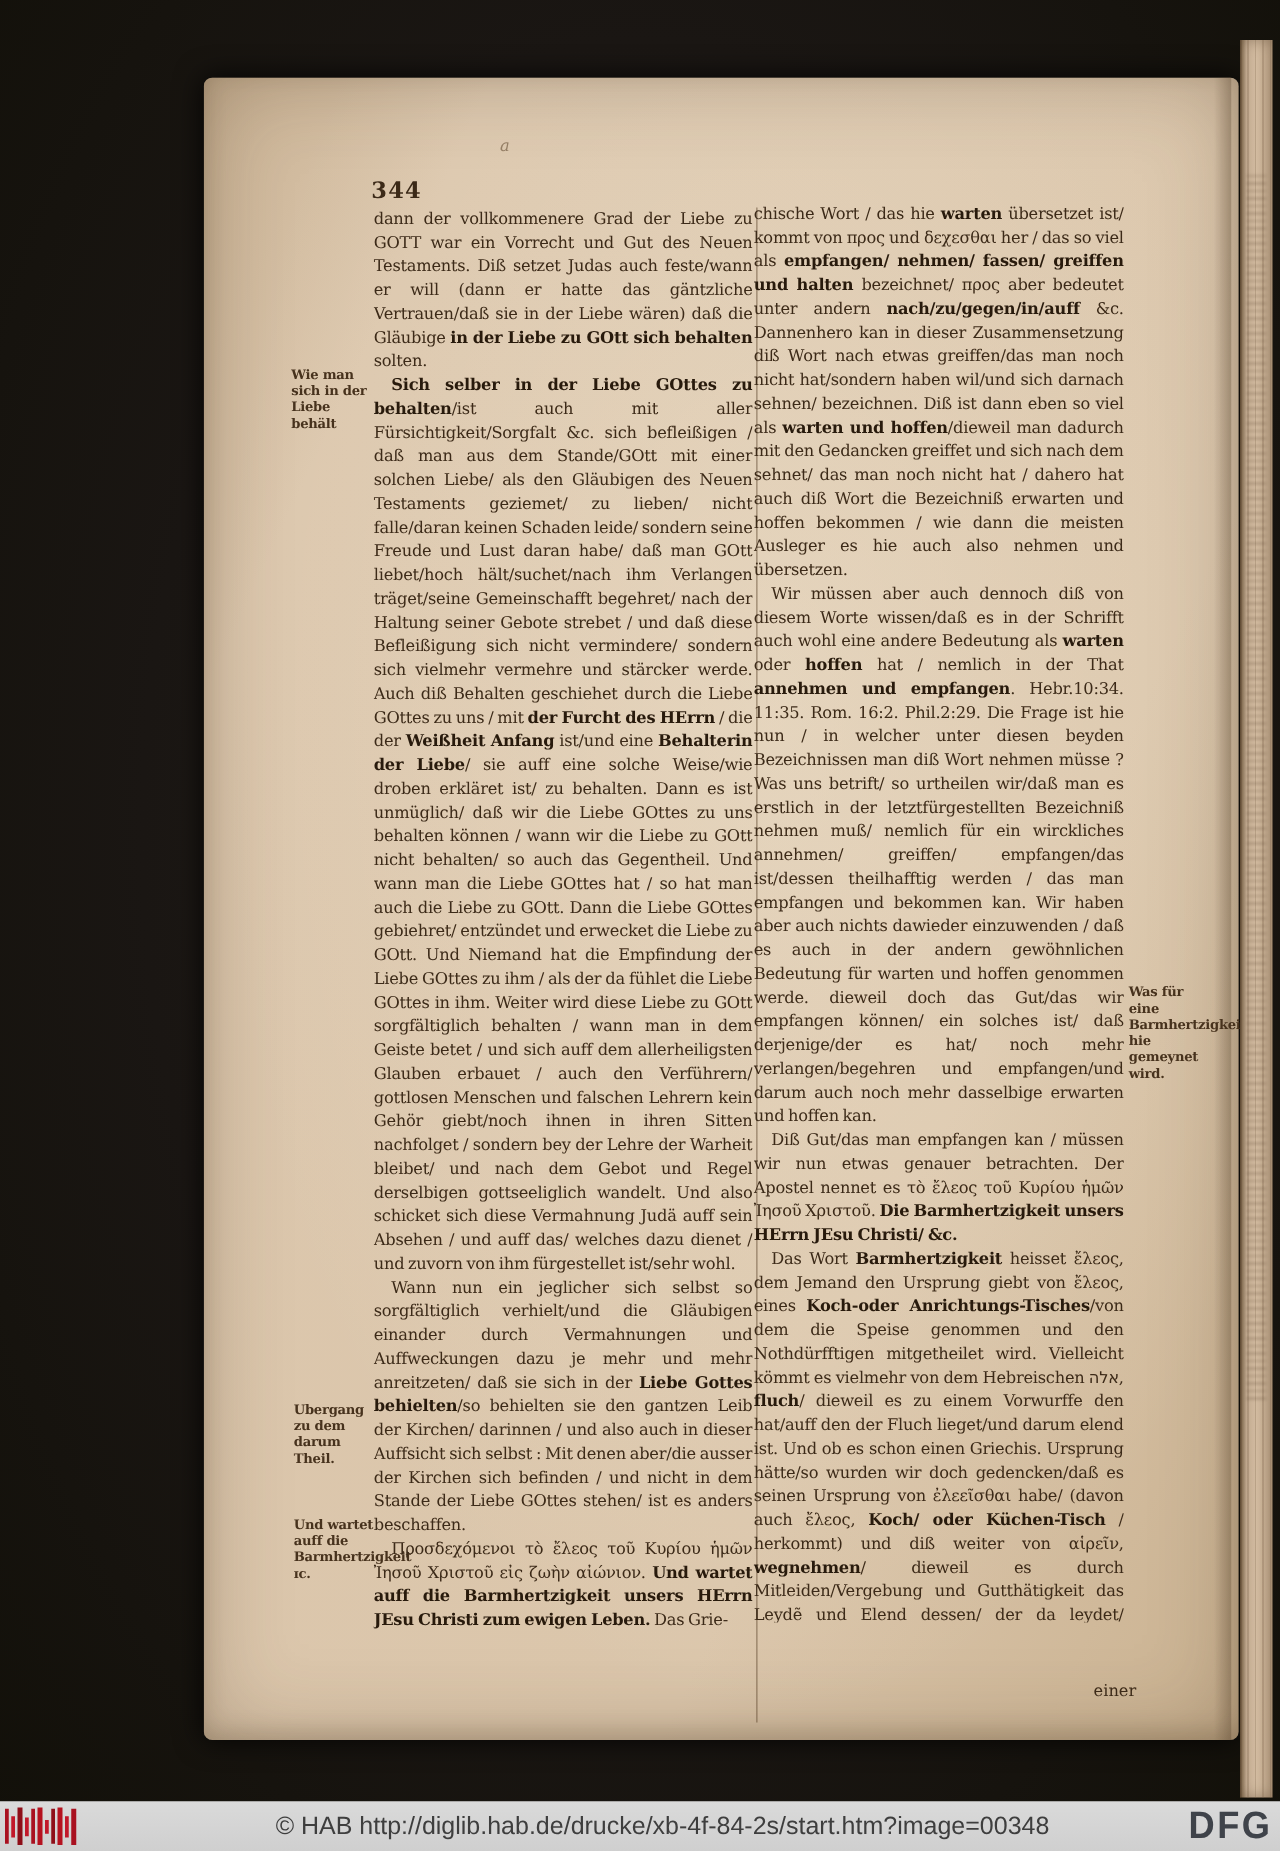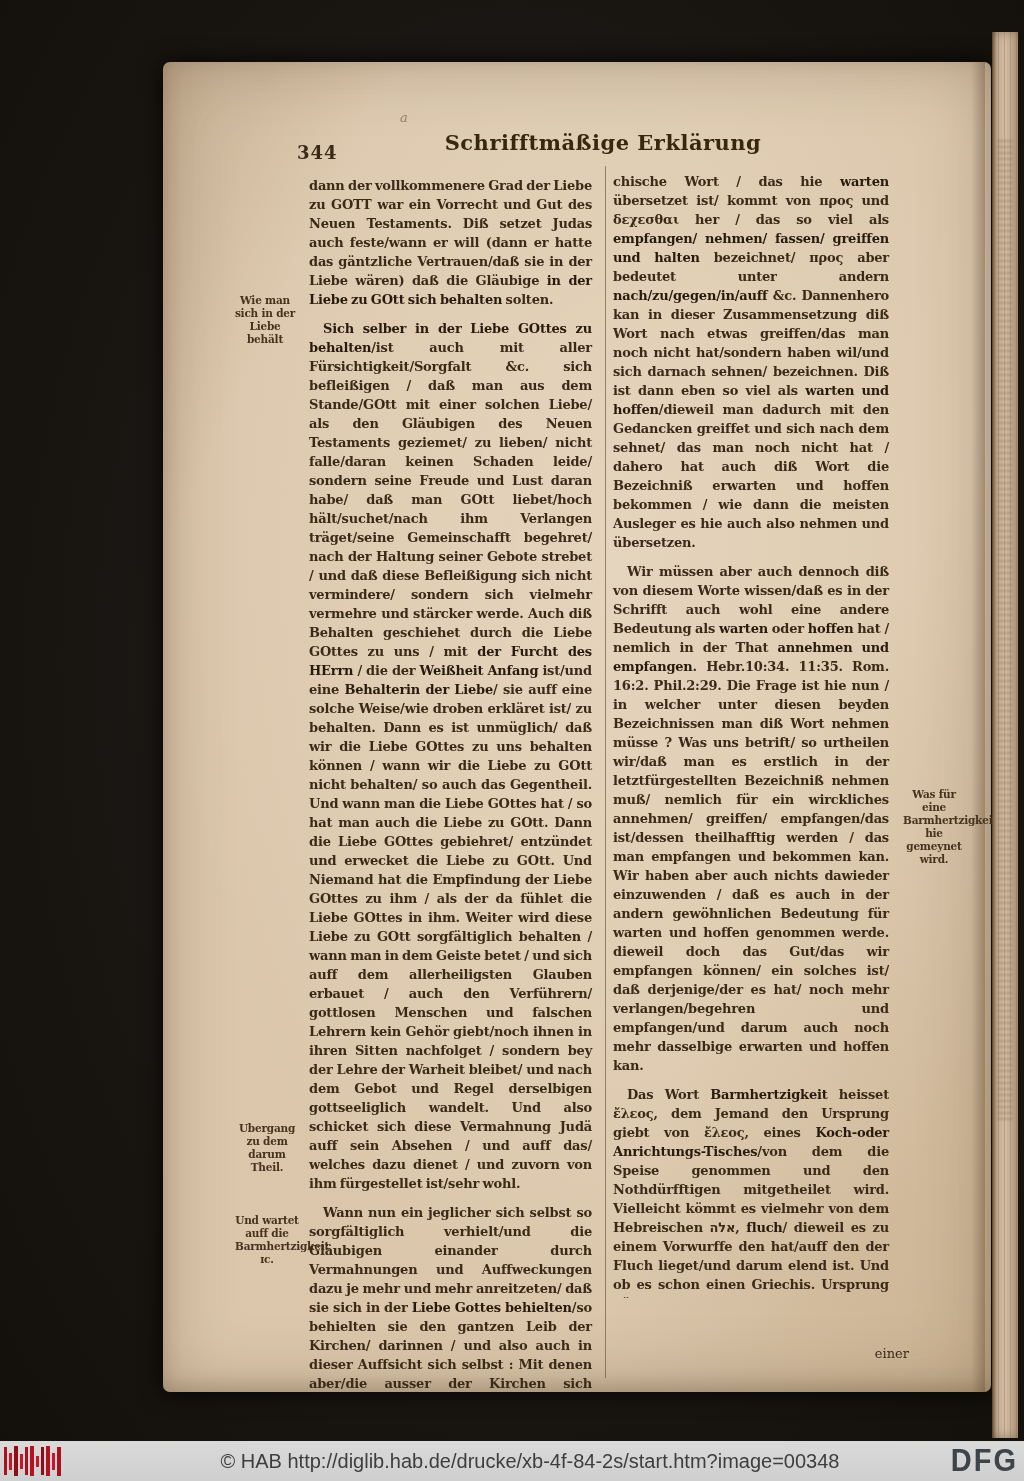--- a/index.html
+++ b/index.html
@@ -37,35 +37,35 @@
   
   .col{
     position:absolute;top:104px;
     font:13px/19px "DejaVu Serif","DejaVu Sans",serif;
     letter-spacing:-.2px;word-spacing:-1px;text-align:justify;
     color:#3c2a18;overflow:hidden;
   }
   .col b{color:#281a0c;}
   .col-left{left:136px;width:303px;height:1225px;}
   .col-right{left:440px;width:296px;height:1136px;top:100px;}
-  .para{margin:10px;text-indent:14px;font-weight:bold;}
+  .para{margin:0;text-indent:14px;}
   .para.no-indent{text-indent:0;}
   .col-divider{
     position:absolute;left:442px;top:104px;width:1px;height:1212px;
     background:rgba(85,62,38,.55);
   }
   .catchword{
     position:absolute;left:450px;top:1284px;width:296px;text-align:right;
     font:13px "DejaVu Serif",serif;color:#3c2a18;
   }
   
   .margin-note{
     position:absolute;width:64px;
     font:bold 10.5px/13px "DejaVu Serif",serif;
-    letter-spacing:-.2px;color:#47321d;text-align:center;
+    letter-spacing:-.2px;color:#47321d;text-align:left;
   }
   .mn-1{left:70px;top:232px;}
   .mn-2{left:72px;top:1060px;}
   .mn-3{left:72px;top:1152px;}
   .mn-right{left:740px;top:726px;width:62px;}
   
   .fore-edge{
     position:absolute;left:992px;top:32px;width:26px;height:1406px;
     background:linear-gradient(to right,#57432e 0,#9b8468 2px,#c9b197 5px,#d3bca1 50%,#bda488 100%);
     box-shadow:inset 0 0 12px rgba(60,40,20,.4);
@@ -99,40 +99,40 @@
 </head>
 <body>
 
 <div class="scan-page">
   <div class="page-fold"></div>
 
   <span class="signature-mark">a</span>
 
   <div class="page-number">344</div>
 
-  <div class="running-head">Schrifftmäßige Erklärung</div>
 
   <div class="margin-note mn-1">Wie man sich in der Liebe behält</div>
   <div class="margin-note mn-2">Ubergang zu dem darum Theil.</div>
   <div class="margin-note mn-3">Und wartet auff die Barmhertzigkeit ɪc.</div>
 
   <div class="margin-note mn-right">Was für eine Barmhertzigkeit hie gemeynet wird.</div>
 
   <div class="col-divider"></div>
 
   <div class="col col-left">
     <p class="para no-indent">dann der vollkommenere Grad der Liebe zu GOTT war ein Vorrecht und Gut des Neuen Testaments. Diß setzet Judas auch feste/wann er will (dann er hatte das gäntzliche Vertrauen/daß sie in der Liebe wären) daß die Gläubige <b>in der Liebe zu GOtt sich behalten</b> solten.</p>
     <p class="para"><b>Sich selber in der Liebe GOttes zu behalten</b>/ist auch mit aller Fürsichtigkeit/Sorgfalt &amp;c. sich befleißigen / daß man aus dem Stande/GOtt mit einer solchen Liebe/ als den Gläubigen des Neuen Testaments geziemet/ zu lieben/ nicht falle/daran keinen Schaden leide/ sondern seine Freude und Lust daran habe/ daß man GOtt liebet/hoch hält/suchet/nach ihm Verlangen träget/seine Gemeinschafft begehret/ nach der Haltung seiner Gebote strebet / und daß diese Befleißigung sich nicht vermindere/ sondern sich vielmehr vermehre und stärcker werde. Auch diß Behalten geschiehet durch die Liebe GOttes zu uns / mit <b>der Furcht des HErrn</b> / die der <b>Weißheit Anfang</b> ist/und eine <b>Behalterin der Liebe</b>/ sie auff eine solche Weise/wie droben erkläret ist/ zu behalten. Dann es ist unmüglich/ daß wir die Liebe GOttes zu uns behalten können / wann wir die Liebe zu GOtt nicht behalten/ so auch das Gegentheil. Und wann man die Liebe GOttes hat / so hat man auch die Liebe zu GOtt. Dann die Liebe GOttes gebiehret/ entzündet und erwecket die Liebe zu GOtt. Und Niemand hat die Empfindung der Liebe GOttes zu ihm / als der da fühlet die Liebe GOttes in ihm. Weiter wird diese Liebe zu GOtt sorgfältiglich behalten / wann man in dem Geiste betet / und sich auff dem allerheiligsten Glauben erbauet / auch den Verführern/ gottlosen Menschen und falschen Lehrern kein Gehör giebt/noch ihnen in ihren Sitten nachfolget / sondern bey der Lehre der Warheit bleibet/ und nach dem Gebot und Regel derselbigen gottseeliglich wandelt. Und also schicket sich diese Vermahnung Judä auff sein Absehen / und auff das/ welches dazu dienet / und zuvorn von ihm fürgestellet ist/sehr wohl.</p>
     <p class="para">Wann nun ein jeglicher sich selbst so sorgfältiglich verhielt/und die Gläubigen einander durch Vermahnungen und Auffweckungen dazu je mehr und mehr anreitzeten/ daß sie sich in der <b>Liebe Gottes behielten</b>/so behielten sie den gantzen Leib der Kirchen/ darinnen / und also auch in dieser Auffsicht sich selbst : Mit denen aber/die ausser der Kirchen sich befinden / und nicht in dem Stande der Liebe GOttes stehen/ ist es anders beschaffen.</p>
     <p class="para">Προσδεχόμενοι τὸ ἔλεος τοῦ Κυρίου ἡμῶν Ἰησοῦ Χριστοῦ εἰς ζωὴν αἰώνιον. <b>Und wartet auff die Barmhertzigkeit unsers HErrn JEsu Christi zum ewigen Leben.</b> Das Grie-</p>
   </div>
 
   <div class="col col-right">
     <p class="para no-indent">chische Wort / das hie <b>warten</b> übersetzet ist/ kommt von προς und δεχεσθαι her / das so viel als <b>empfangen/ nehmen/ fassen/ greiffen und halten</b> bezeichnet/ προς aber bedeutet unter andern <b>nach/zu/gegen/in/auff</b> &amp;c. Dannenhero kan in dieser Zusammensetzung diß Wort nach etwas greiffen/das man noch nicht hat/sondern haben wil/und sich darnach sehnen/ bezeichnen. Diß ist dann eben so viel als <b>warten und hoffen</b>/dieweil man dadurch mit den Gedancken greiffet und sich nach dem sehnet/ das man noch nicht hat / dahero hat auch diß Wort die Bezeichniß erwarten und hoffen bekommen / wie dann die meisten Ausleger es hie auch also nehmen und übersetzen.</p>
     <p class="para">Wir müssen aber auch dennoch diß von diesem Worte wissen/daß es in der Schrifft auch wohl eine andere Bedeutung als <b>warten</b> oder <b>hoffen</b> hat / nemlich in der That <b>annehmen und empfangen</b>. Hebr.10:34. 11:35. Rom. 16:2. Phil.2:29. Die Frage ist hie nun / in welcher unter diesen beyden Bezeichnissen man diß Wort nehmen müsse ? Was uns betrift/ so urtheilen wir/daß man es erstlich in der letztfürgestellten Bezeichniß nehmen muß/ nemlich für ein wirckliches annehmen/ greiffen/ empfangen/das ist/dessen theilhafftig werden / das man empfangen und bekommen kan. Wir haben aber auch nichts dawieder einzuwenden / daß es auch in der andern gewöhnlichen Bedeutung für warten und hoffen genommen werde. dieweil doch das Gut/das wir empfangen können/ ein solches ist/ daß derjenige/der es hat/ noch mehr verlangen/begehren und empfangen/und darum auch noch mehr dasselbige erwarten und hoffen kan.</p>
+    <p class="para">Diß Gut/das man empfangen kan / müssen wir nun etwas genauer betrachten. Der Apostel nennet es τὸ ἔλεος τοῦ Κυρίου ἡμῶν Ἰησοῦ Χριστοῦ. <b>Die Barmhertzigkeit unsers HErrn JEsu Christi/ &amp;c.</b></p>
     <p class="para">Das Wort <b>Barmhertzigkeit</b> heisset ἔλεος, dem Jemand den Ursprung giebt von ἔλεος, eines <b>Koch-oder Anrichtungs-Tisches</b>/von dem die Speise genommen und den Nothdürfftigen mitgetheilet wird. Vielleicht kömmt es vielmehr von dem Hebreischen אלה, <b>fluch</b>/ dieweil es zu einem Vorwurffe den hat/auff den der Fluch lieget/und darum elend ist. Und ob es schon einen Griechis. Ursprung hätte/so wurden wir doch gedencken/daß es seinen Ursprung von ἐλεεῖσθαι habe/ (davon auch ἔλεος, <b>Koch/ oder Küchen-Tisch</b> / herkommt) und diß weiter von αἱρεῖν, <b>wegnehmen</b>/ dieweil es durch Mitleiden/Vergebung und Gutthätigkeit das Leydẽ und Elend dessen/ der da leydet/ entweder gäntzlich oder zum Theile wegnimmt. Es ist demnach eine Wirckung des Gemüths gegen einen Elenden/und zwar eines solchen / der eine Ubelthat begangen hat/und an derselbigen schuldig ist/und um derselbigen/und mit der sich im Elende befindet. Und es ist eine Gemüths-Bewegung/ daß man einen solchen schuldigen Elenden nicht nach Verdienste straffet/sondern aus</p>
   </div>
 
   <div class="catchword">einer</div>
 </div>
 
 <div class="fore-edge">
   <div class="grain"></div>
   <div class="streaks"></div>
 </div>

